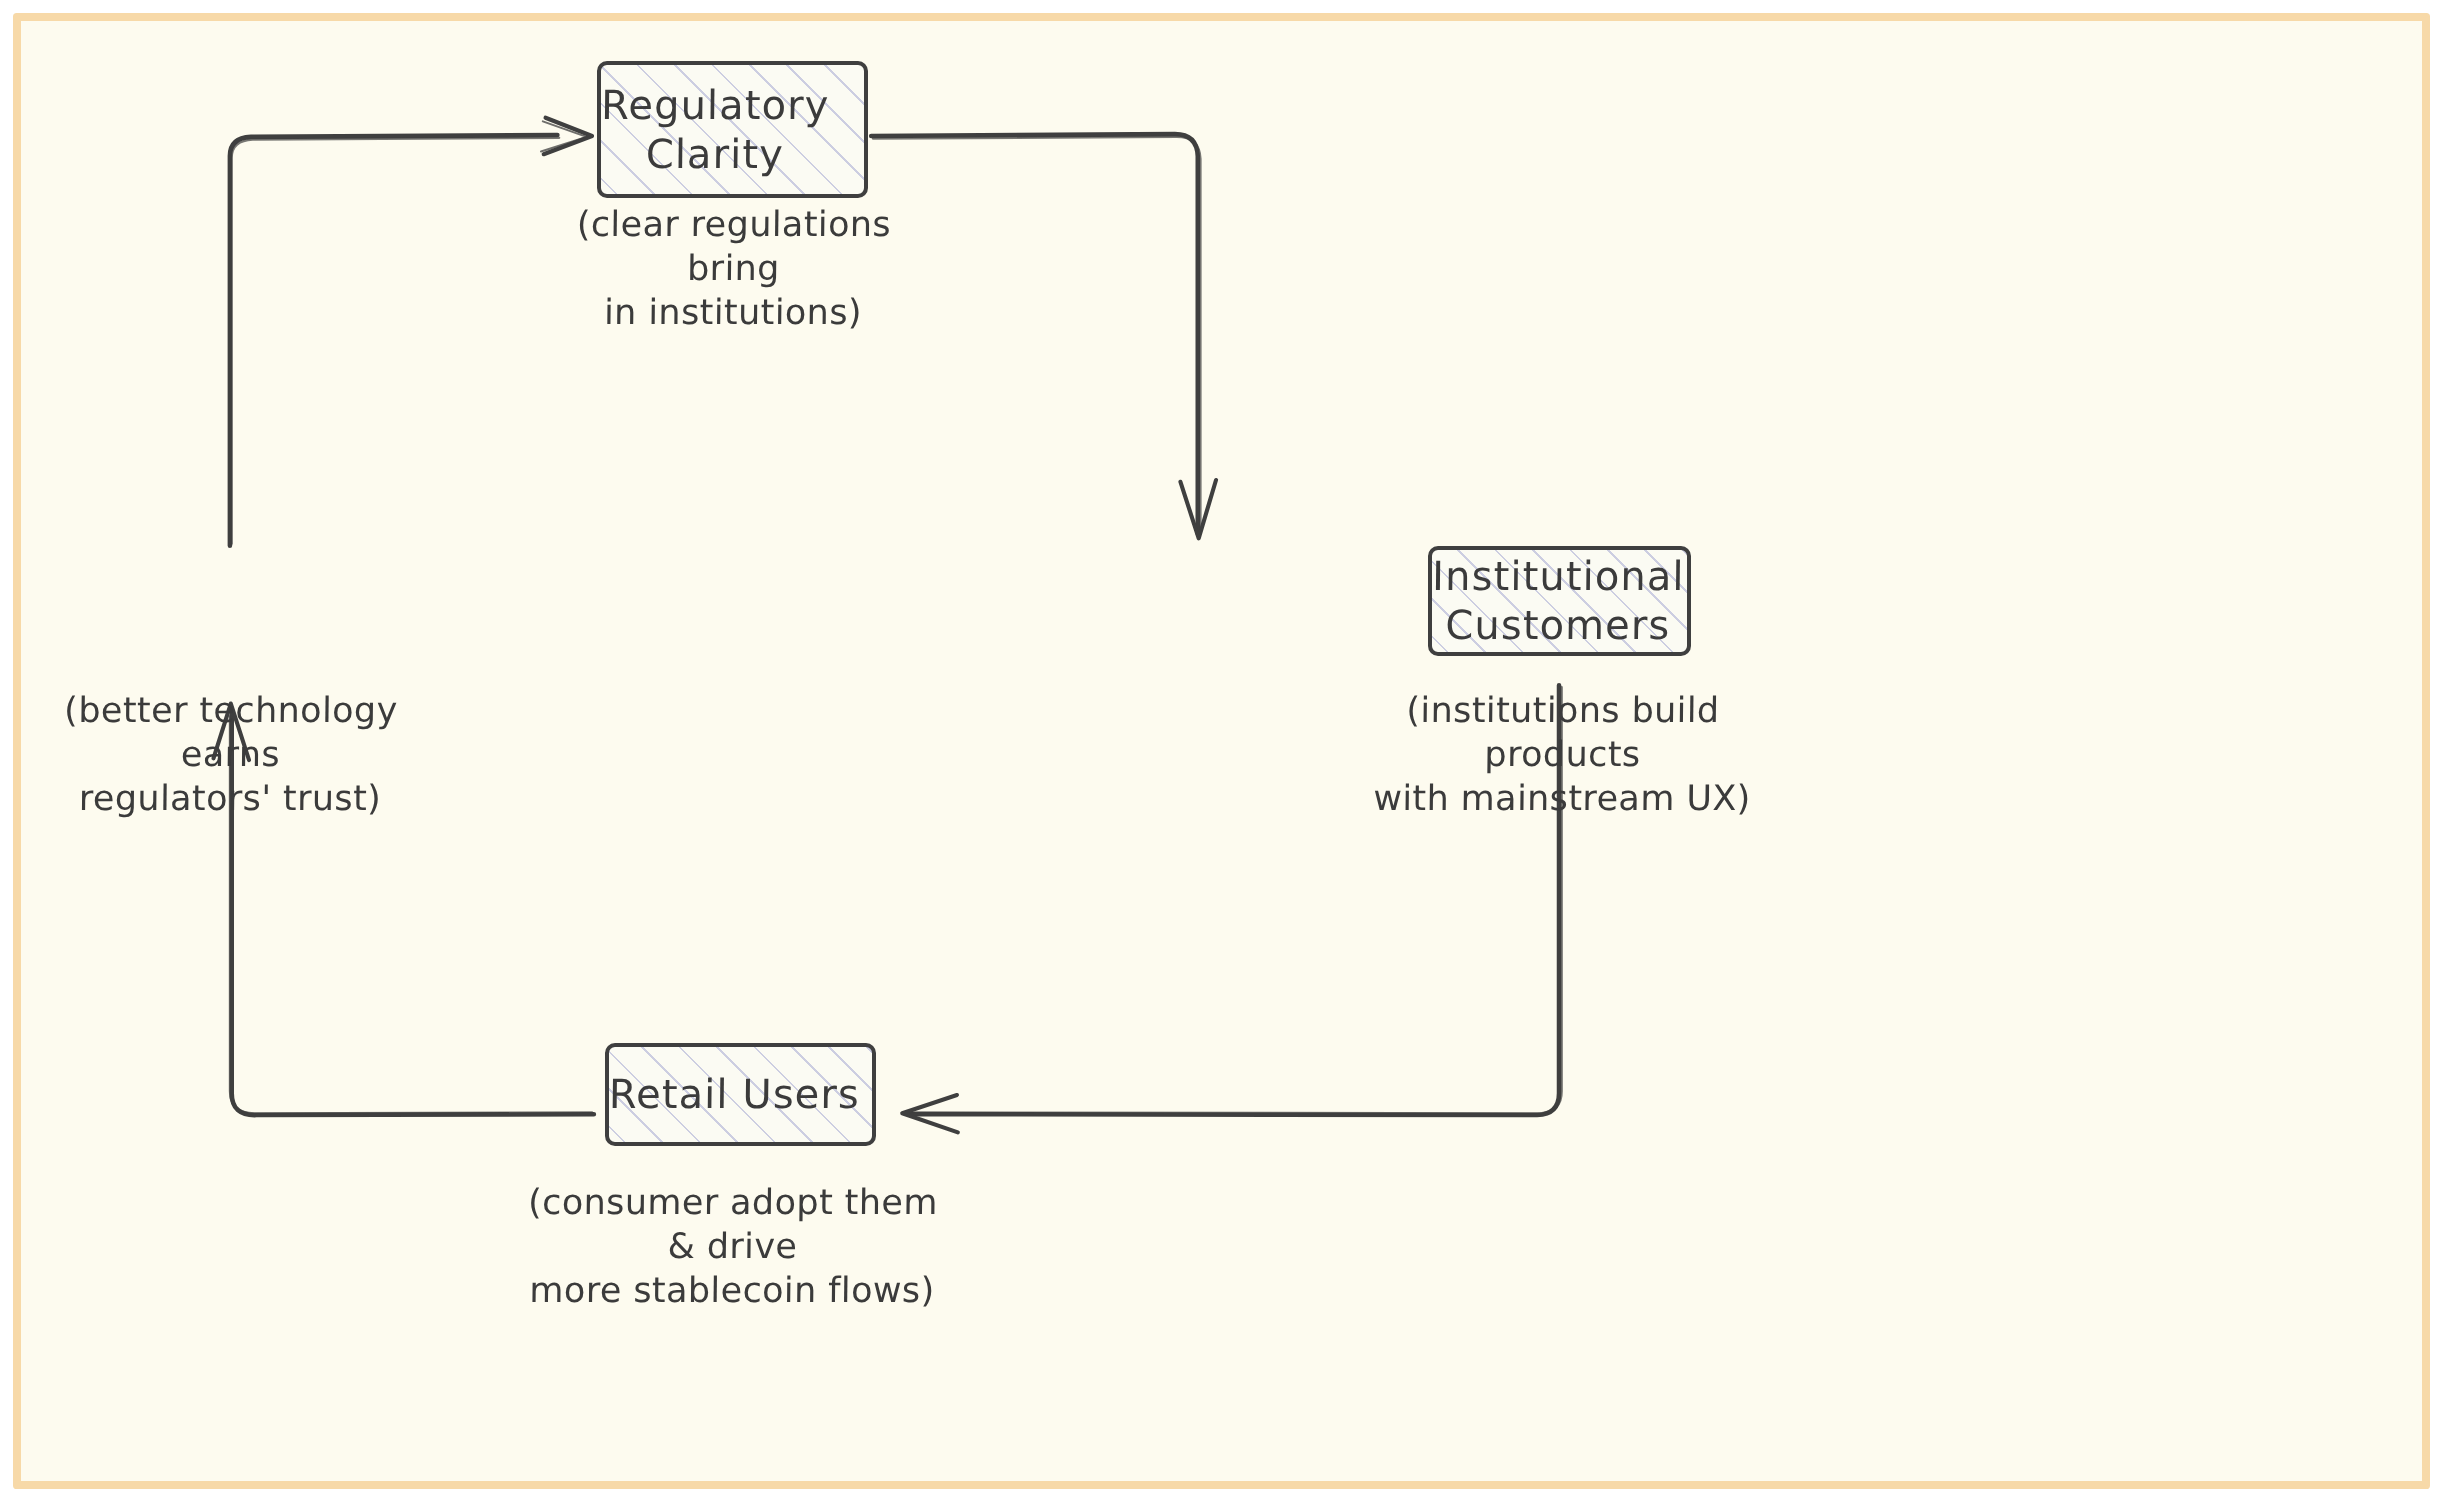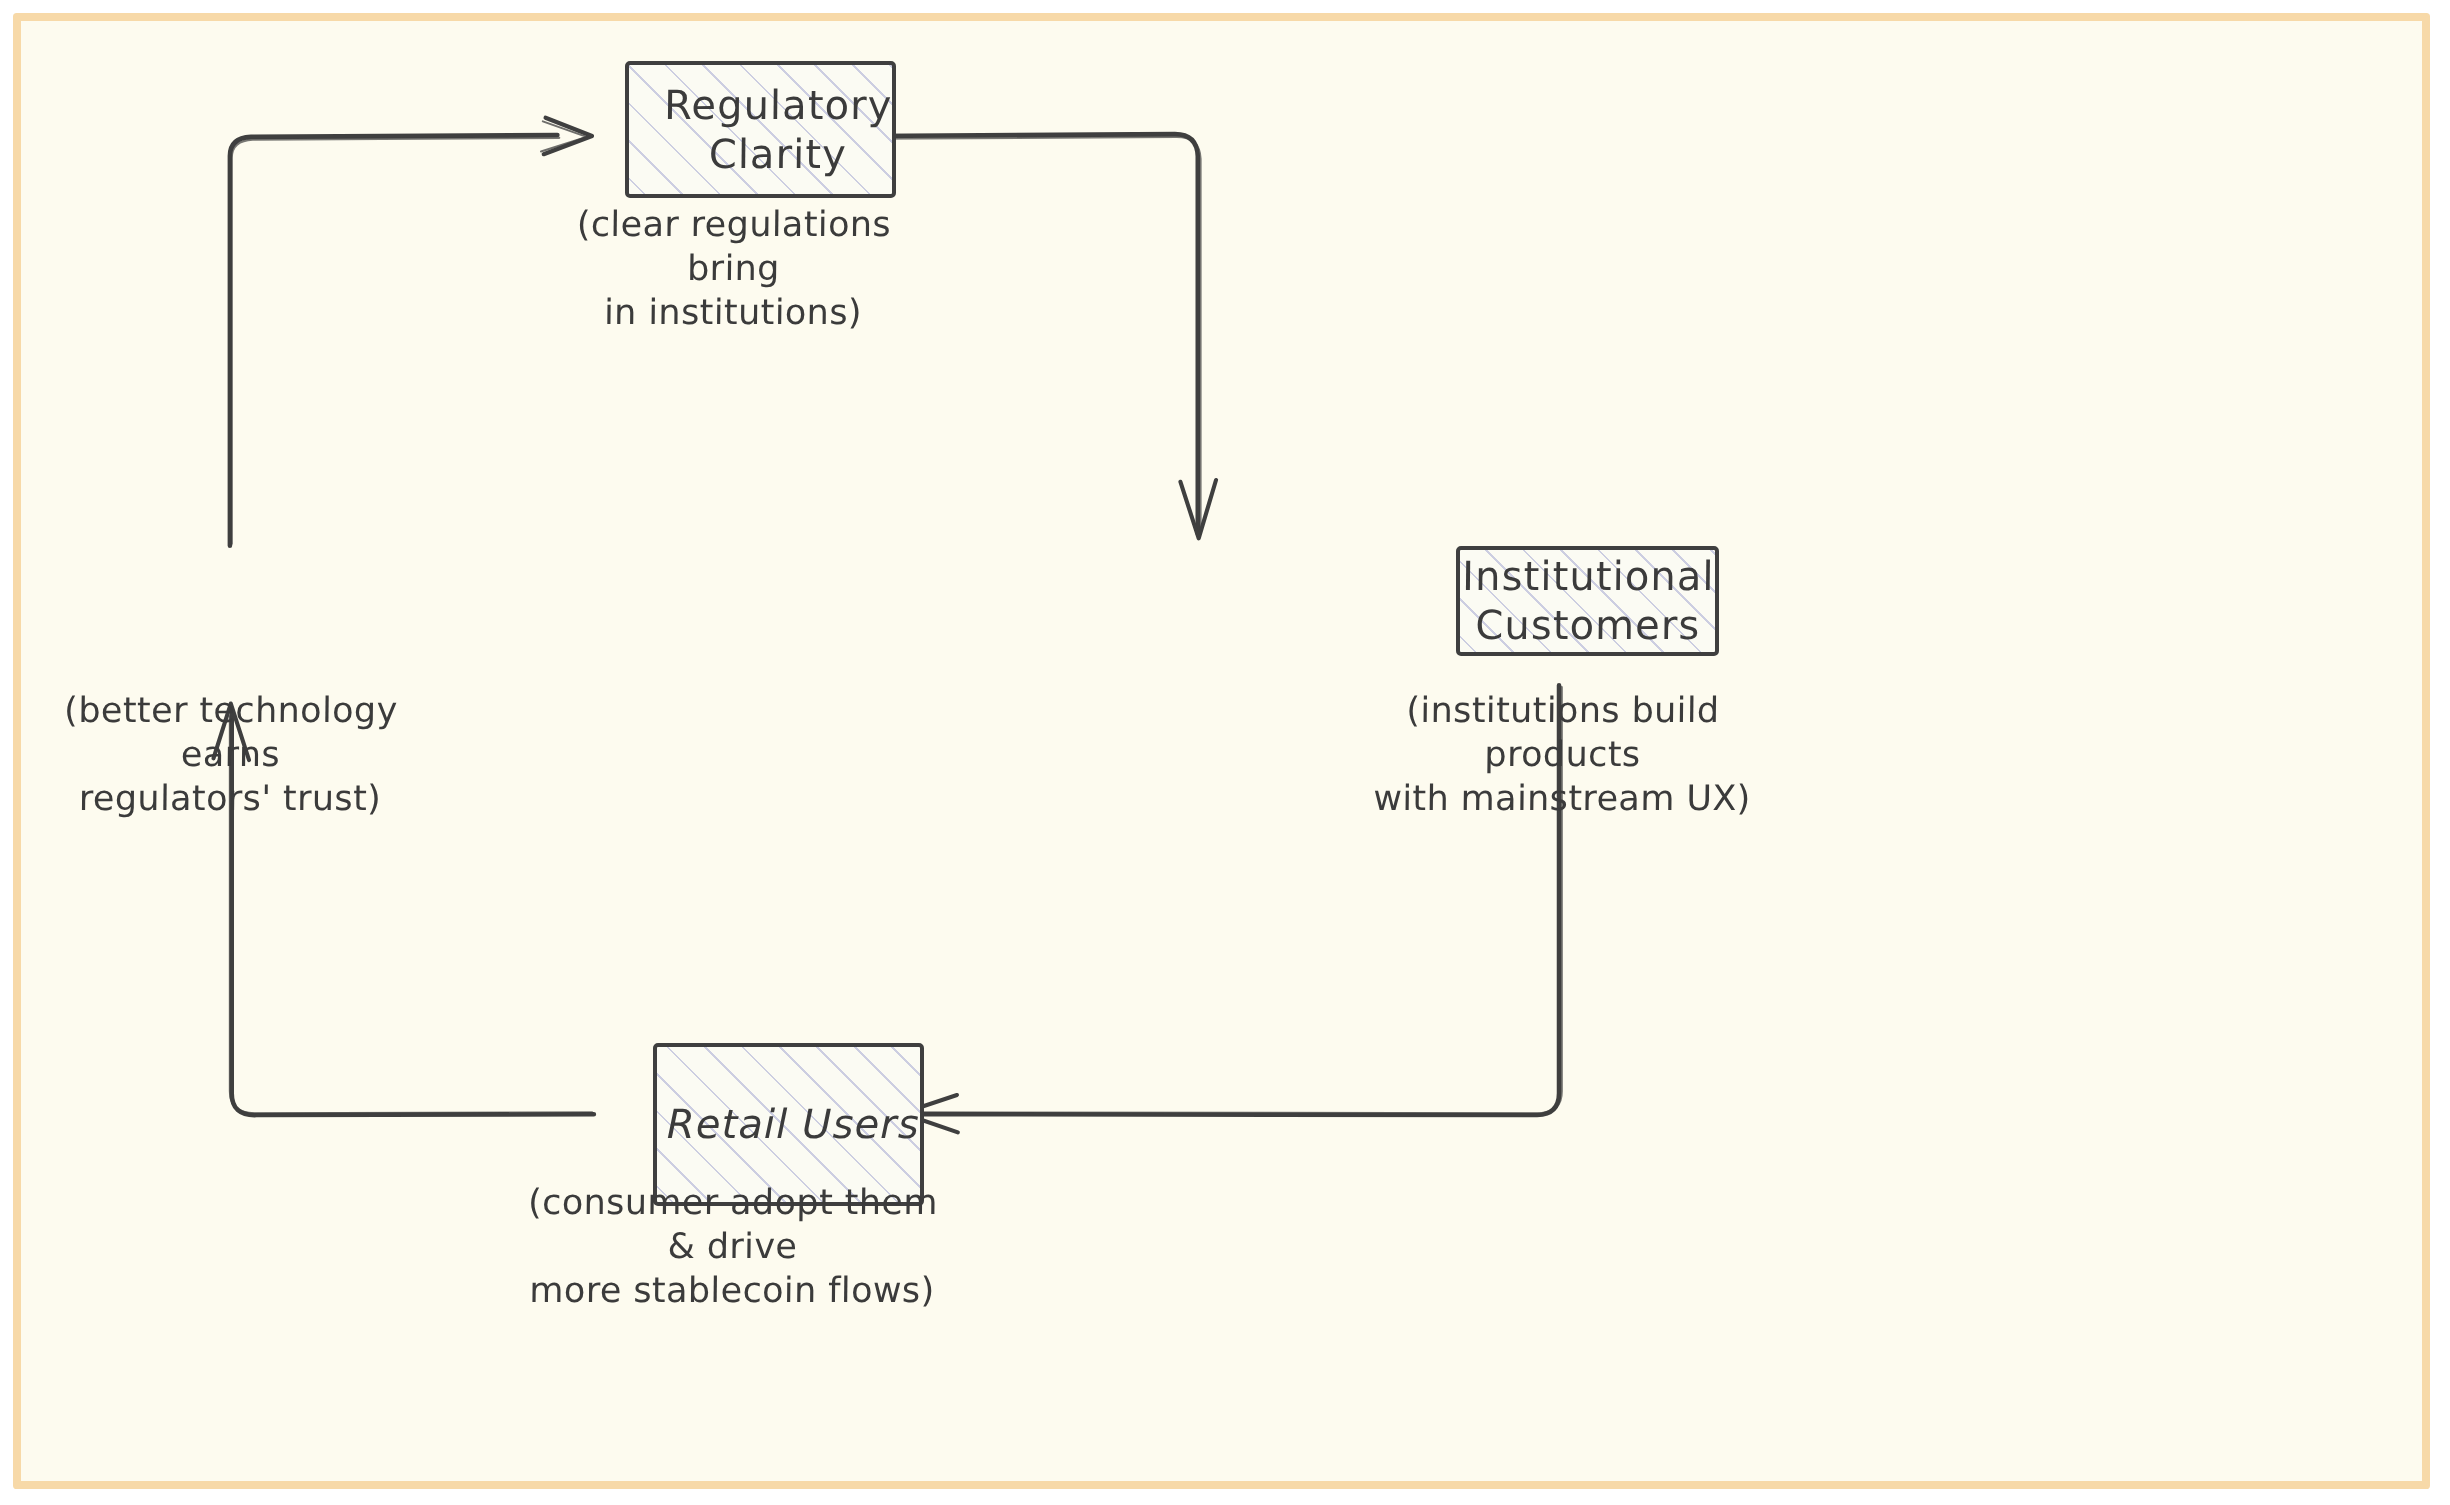--- a/index.html
+++ b/index.html
@@ -50,23 +50,22 @@
         45deg,
         rgba(200,202,224,0.0) 0px,
         rgba(200,202,224,0.0) 10px,
         rgba(196,198,222,0.85) 10px,
         rgba(196,198,222,0.85) 12px,
         rgba(200,202,224,0.0) 12px,
         rgba(200,202,224,0.0) 26.5px
       );
     display: flex;
     align-items: center;
-    justify-content: flex-end;
-    border-radius: 5px;
-    margin-left: 28px;
+    justify-content: flex-start;
+    border-radius: 10px;
   }
 
   .node-label {
     font-family: "DejaVu Sans", sans-serif;
     font-size: 40px;
     line-height: 1.22;
     color: #3b3b3b;
     text-align: center;
     letter-spacing: 1.1px;
     white-space: pre-line;
@@ -81,21 +80,21 @@
     color: #3b3b3b;
     text-align: center;
     letter-spacing: 0.4px;
     white-space: pre-line;
     transform: skewX(-0.6deg);
   }
 
   
   #node-regulatory-clarity { left: 576px;  top: 40px;   width: 271px; height: 137px; }
   #node-institutional-customers { left: 1407px; top: 525px; width: 263px; height: 110px; }
-  #node-retail-users       { left: 604px;  top: 1022px; width: 271px; height: 163px; font-style: italic; }
+  #node-retail-users       { left: 584px;  top: 1022px; width: 271px; height: 103px; }
   #node-better-infrastructure { left: 78px; top: 525px;  width: 262px; height: 137px; }
 
   #caption-regulatory-clarity   { left: 521px;  top: 182px;  width: 383px; }
   #caption-institutional-customers { left: 1341px; top: 668px; width: 401px; }
   #caption-retail-users         { left: 497px;  top: 1160px; width: 429px; }
   #caption-better-infrastructure{ left: 18px;   top: 668px;  width: 383px; }
 </style>
 </head>
 <body>
 

